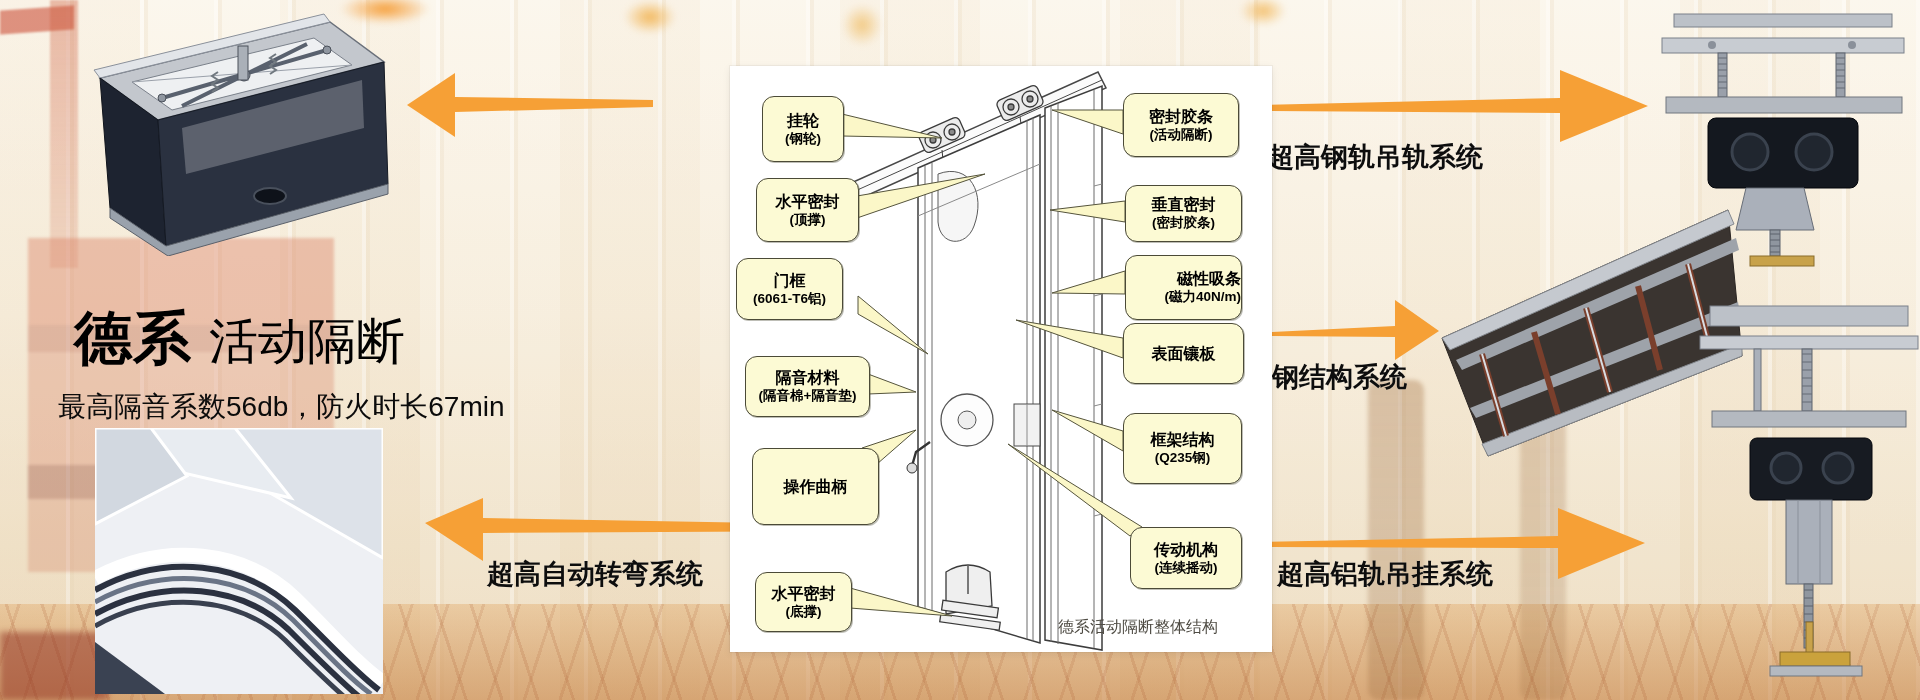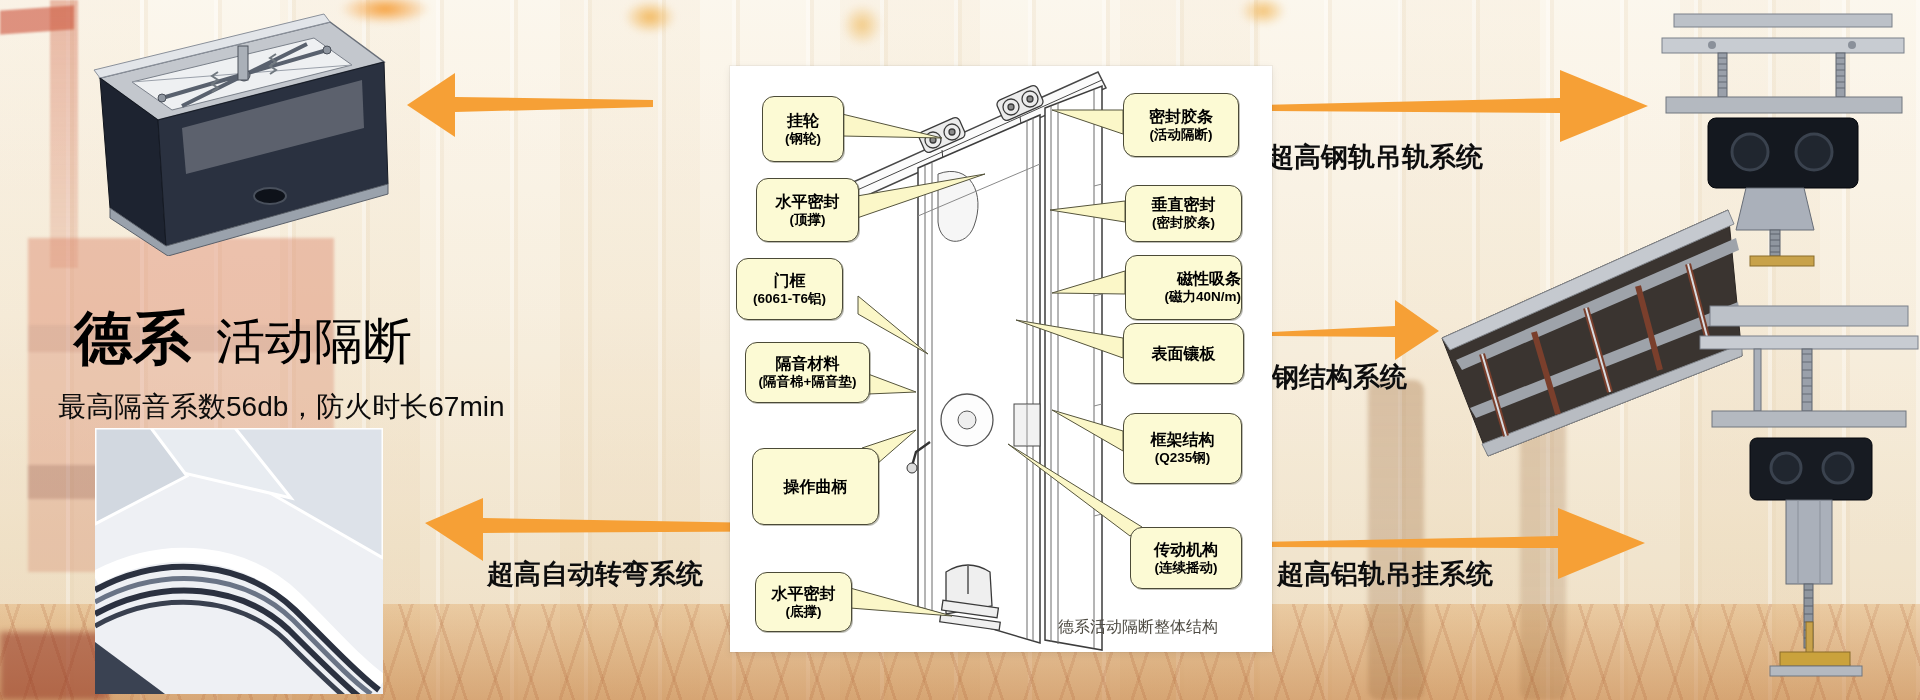--- a/index.html
+++ b/index.html
@@ -35,21 +35,21 @@
   .bg-fig1{left:1368px;top:380px;width:56px;height:320px;border-radius:10px;
     background:linear-gradient(180deg,rgba(150,92,42,.30),rgba(120,70,30,.18));filter:blur(2px);}
   .bg-fig2{left:1520px;top:300px;width:46px;height:400px;border-radius:10px;
     background:linear-gradient(180deg,rgba(150,92,42,.26),rgba(120,70,30,.14));filter:blur(2px);}
   
   .photo{position:absolute;}
   
   .title-block{position:absolute;left:74px;top:300px;width:480px;color:#000;}
   .title-line{white-space:nowrap;}
   .title-em{font-size:58px;font-weight:900;letter-spacing:1px;}
-  .title-rest{font-size:49px;font-weight:500;margin-left:24px;}
+  .title-rest{font-size:49px;font-weight:500;margin-left:17px;}
   .subtitle{margin-top:10px;font-size:28px;font-weight:500;margin-left:-16px;white-space:nowrap;color:#0b0b0b;}
   
   .arrow{position:absolute;}
   .arrow svg{display:block;}
   .sys-label{position:absolute;font-size:27px;font-weight:700;color:#0d0d0d;white-space:nowrap;
              text-shadow:0 0 1px rgba(255,255,255,.4);}
   .lab-door{left:465px;top:130px;}
   .lab-turn{left:487px;top:556px;}
   .lab-steel-rail{left:1267px;top:139px;}
   .lab-steel-struct{left:1272px;top:359px;}
@@ -61,21 +61,21 @@
   .callout{position:absolute;display:flex;flex-direction:column;align-items:center;justify-content:center;
            background:#FCFAD4;border:1.6px solid #4B4A37;border-radius:12px;
            box-shadow:1px 1px 0 rgba(70,70,45,.35);
            text-align:center;color:#000;line-height:1.25;}
   .callout .l1{font-size:16px;font-weight:600;white-space:nowrap;}
   .callout .l2{font-size:13.5px;font-weight:600;white-space:nowrap;}
   .callout .l2:empty{display:none;}
   .lc0{left:32px;top:30px;width:80px;height:64px;}
   .lc1{left:26px;top:112px;width:101px;height:62px;}
   .lc2{left:6px;top:192px;width:105px;height:60px;}
-  .lc3{left:15px;top:276px;width:123px;height:59px;}
+  .lc3{left:15px;top:290px;width:123px;height:59px;}
   .lc4{left:22px;top:382px;width:125px;height:75px;}
   .lc5{left:25px;top:506px;width:95px;height:58px;}
   .rc0{left:393px;top:27px;width:114px;height:62px;}
   .rc1{left:395px;top:119px;width:115px;height:55px;}
   .rc2{left:395px;top:189px;width:115px;height:63px;align-items:flex-end;}
   .rc3{left:393px;top:257px;width:119px;height:59px;}
   .rc4{left:393px;top:347px;width:117px;height:69px;}
   .rc5{left:400px;top:461px;width:110px;height:60px;}
   .diagram-caption{position:absolute;left:328px;top:551px;font-size:16px;font-weight:500;color:#4F4C44;white-space:nowrap;}
 </style>

